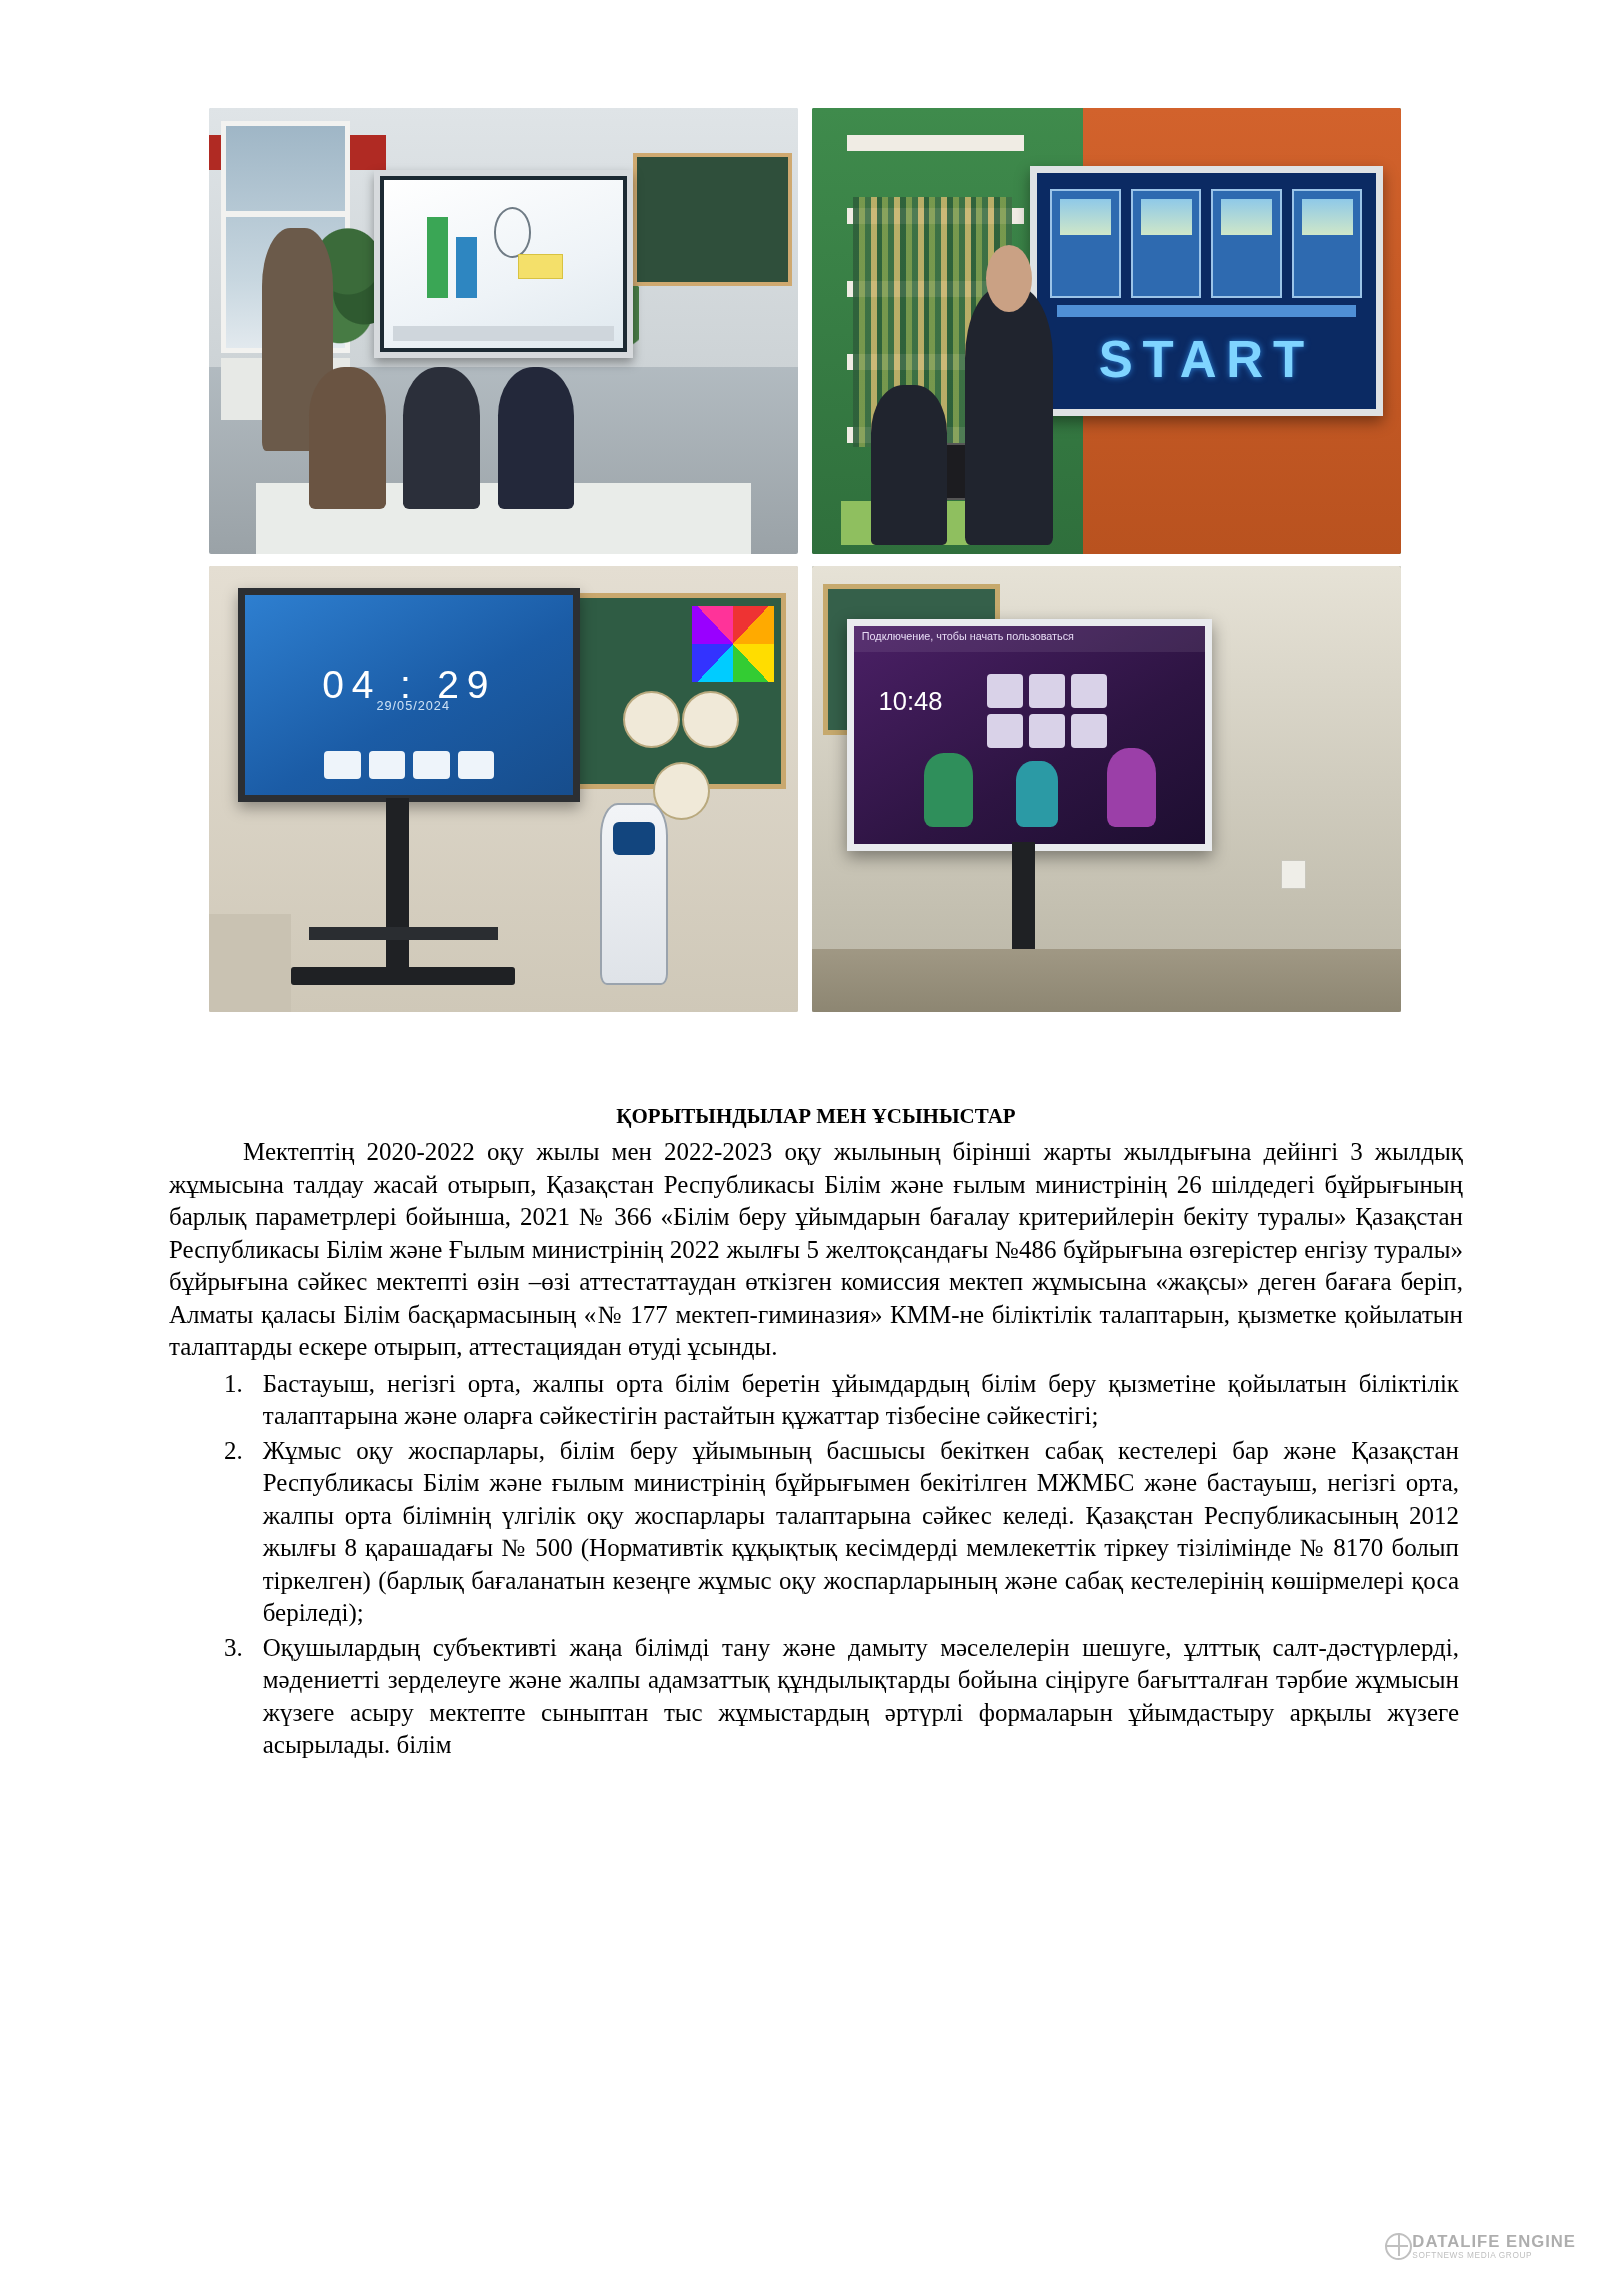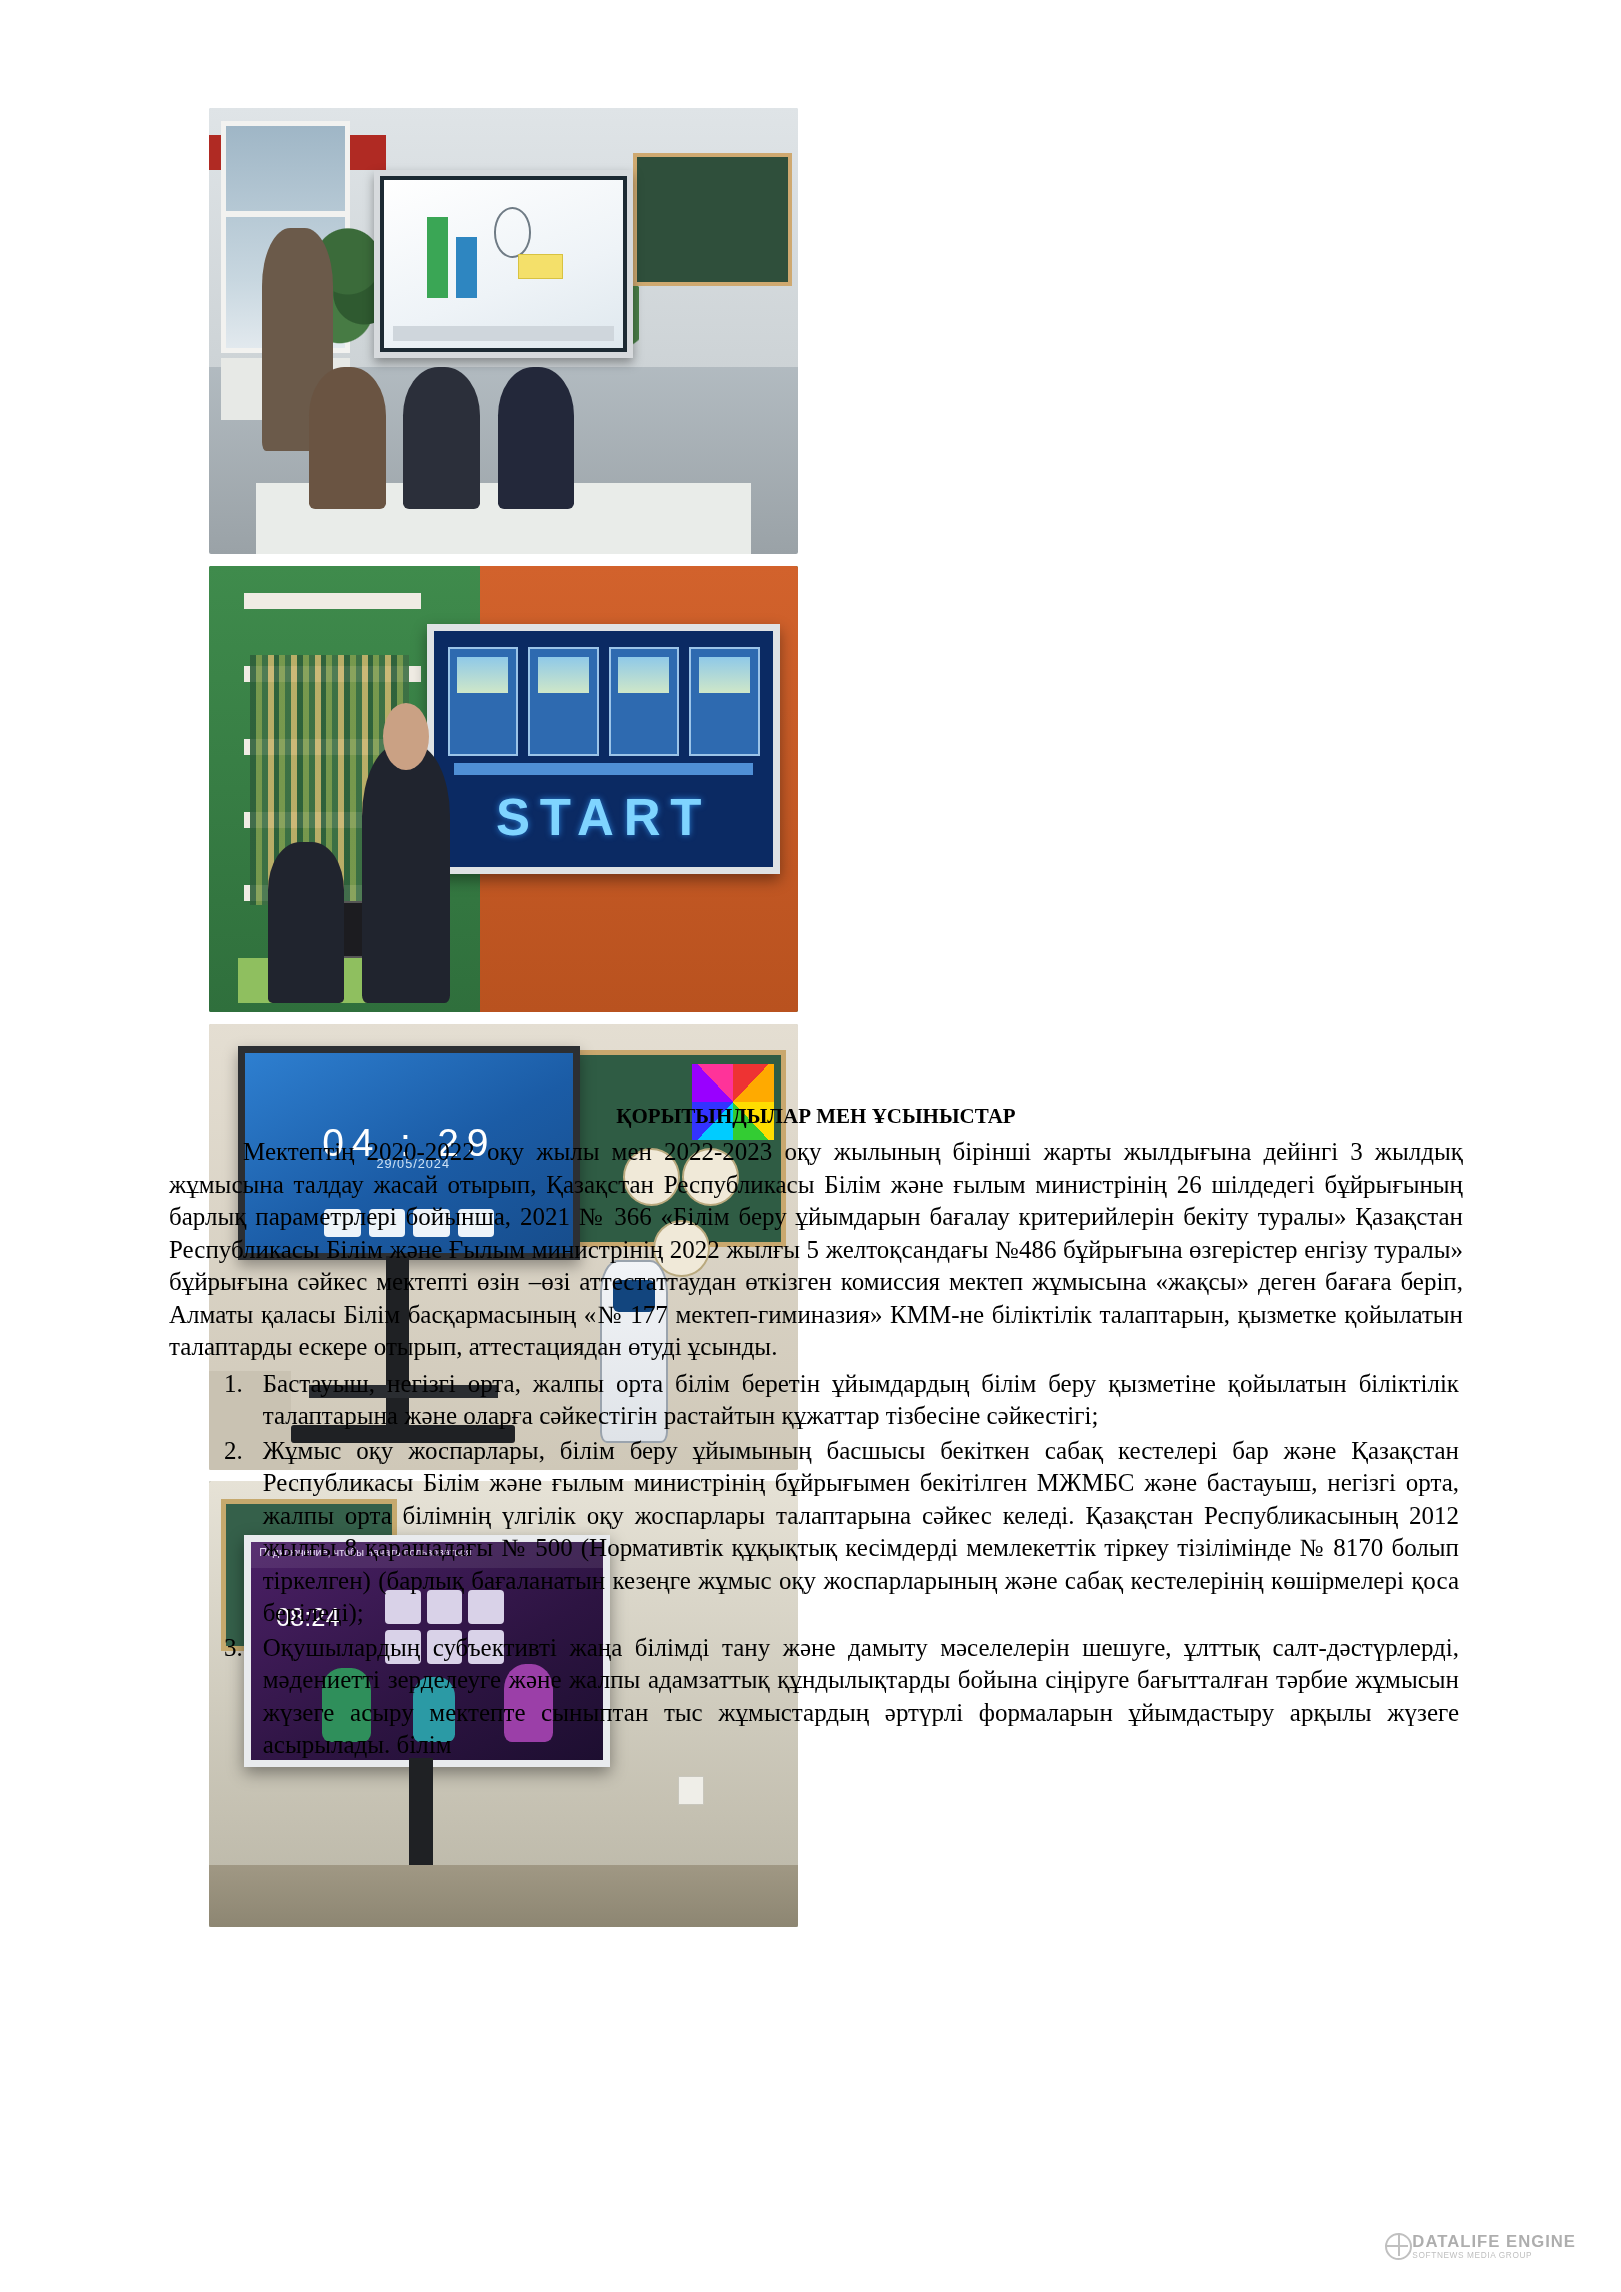--- a/index.html
+++ b/index.html
@@ -24,21 +24,20 @@
 
   
   .collage {
     position: absolute;
     left: 209px;
     top: 108px;
     width: 1204px;
     display: flex;
     flex-wrap: wrap;
     gap: 11.8px 13.7px;
-    flex-direction: column;
   }
   .photo {
     position: relative;
     width: 589px;
     height: 446px;
     overflow: hidden;
     border-radius: 2px;
     background: #3a3a3a;
   }
 
@@ -494,21 +493,21 @@
       <div class="robot"></div>
       <div class="desk"></div>
     </div>
 
     <div class="photo p4">
       <div class="wall"></div>
       <div class="greenboard"></div>
       <div class="tv">
         <div class="screen">
           <div class="topbar">Подключение, чтобы начать пользоваться</div>
-          <div class="clock">08:24</div>
+          <div class="clock">10:48</div>
           <div class="tiles">
             <div></div>
             <div></div>
             <div></div>
             <div></div>
             <div></div>
             <div></div>
           </div>
           <div class="mon1"></div>
           <div class="mon2"></div>

